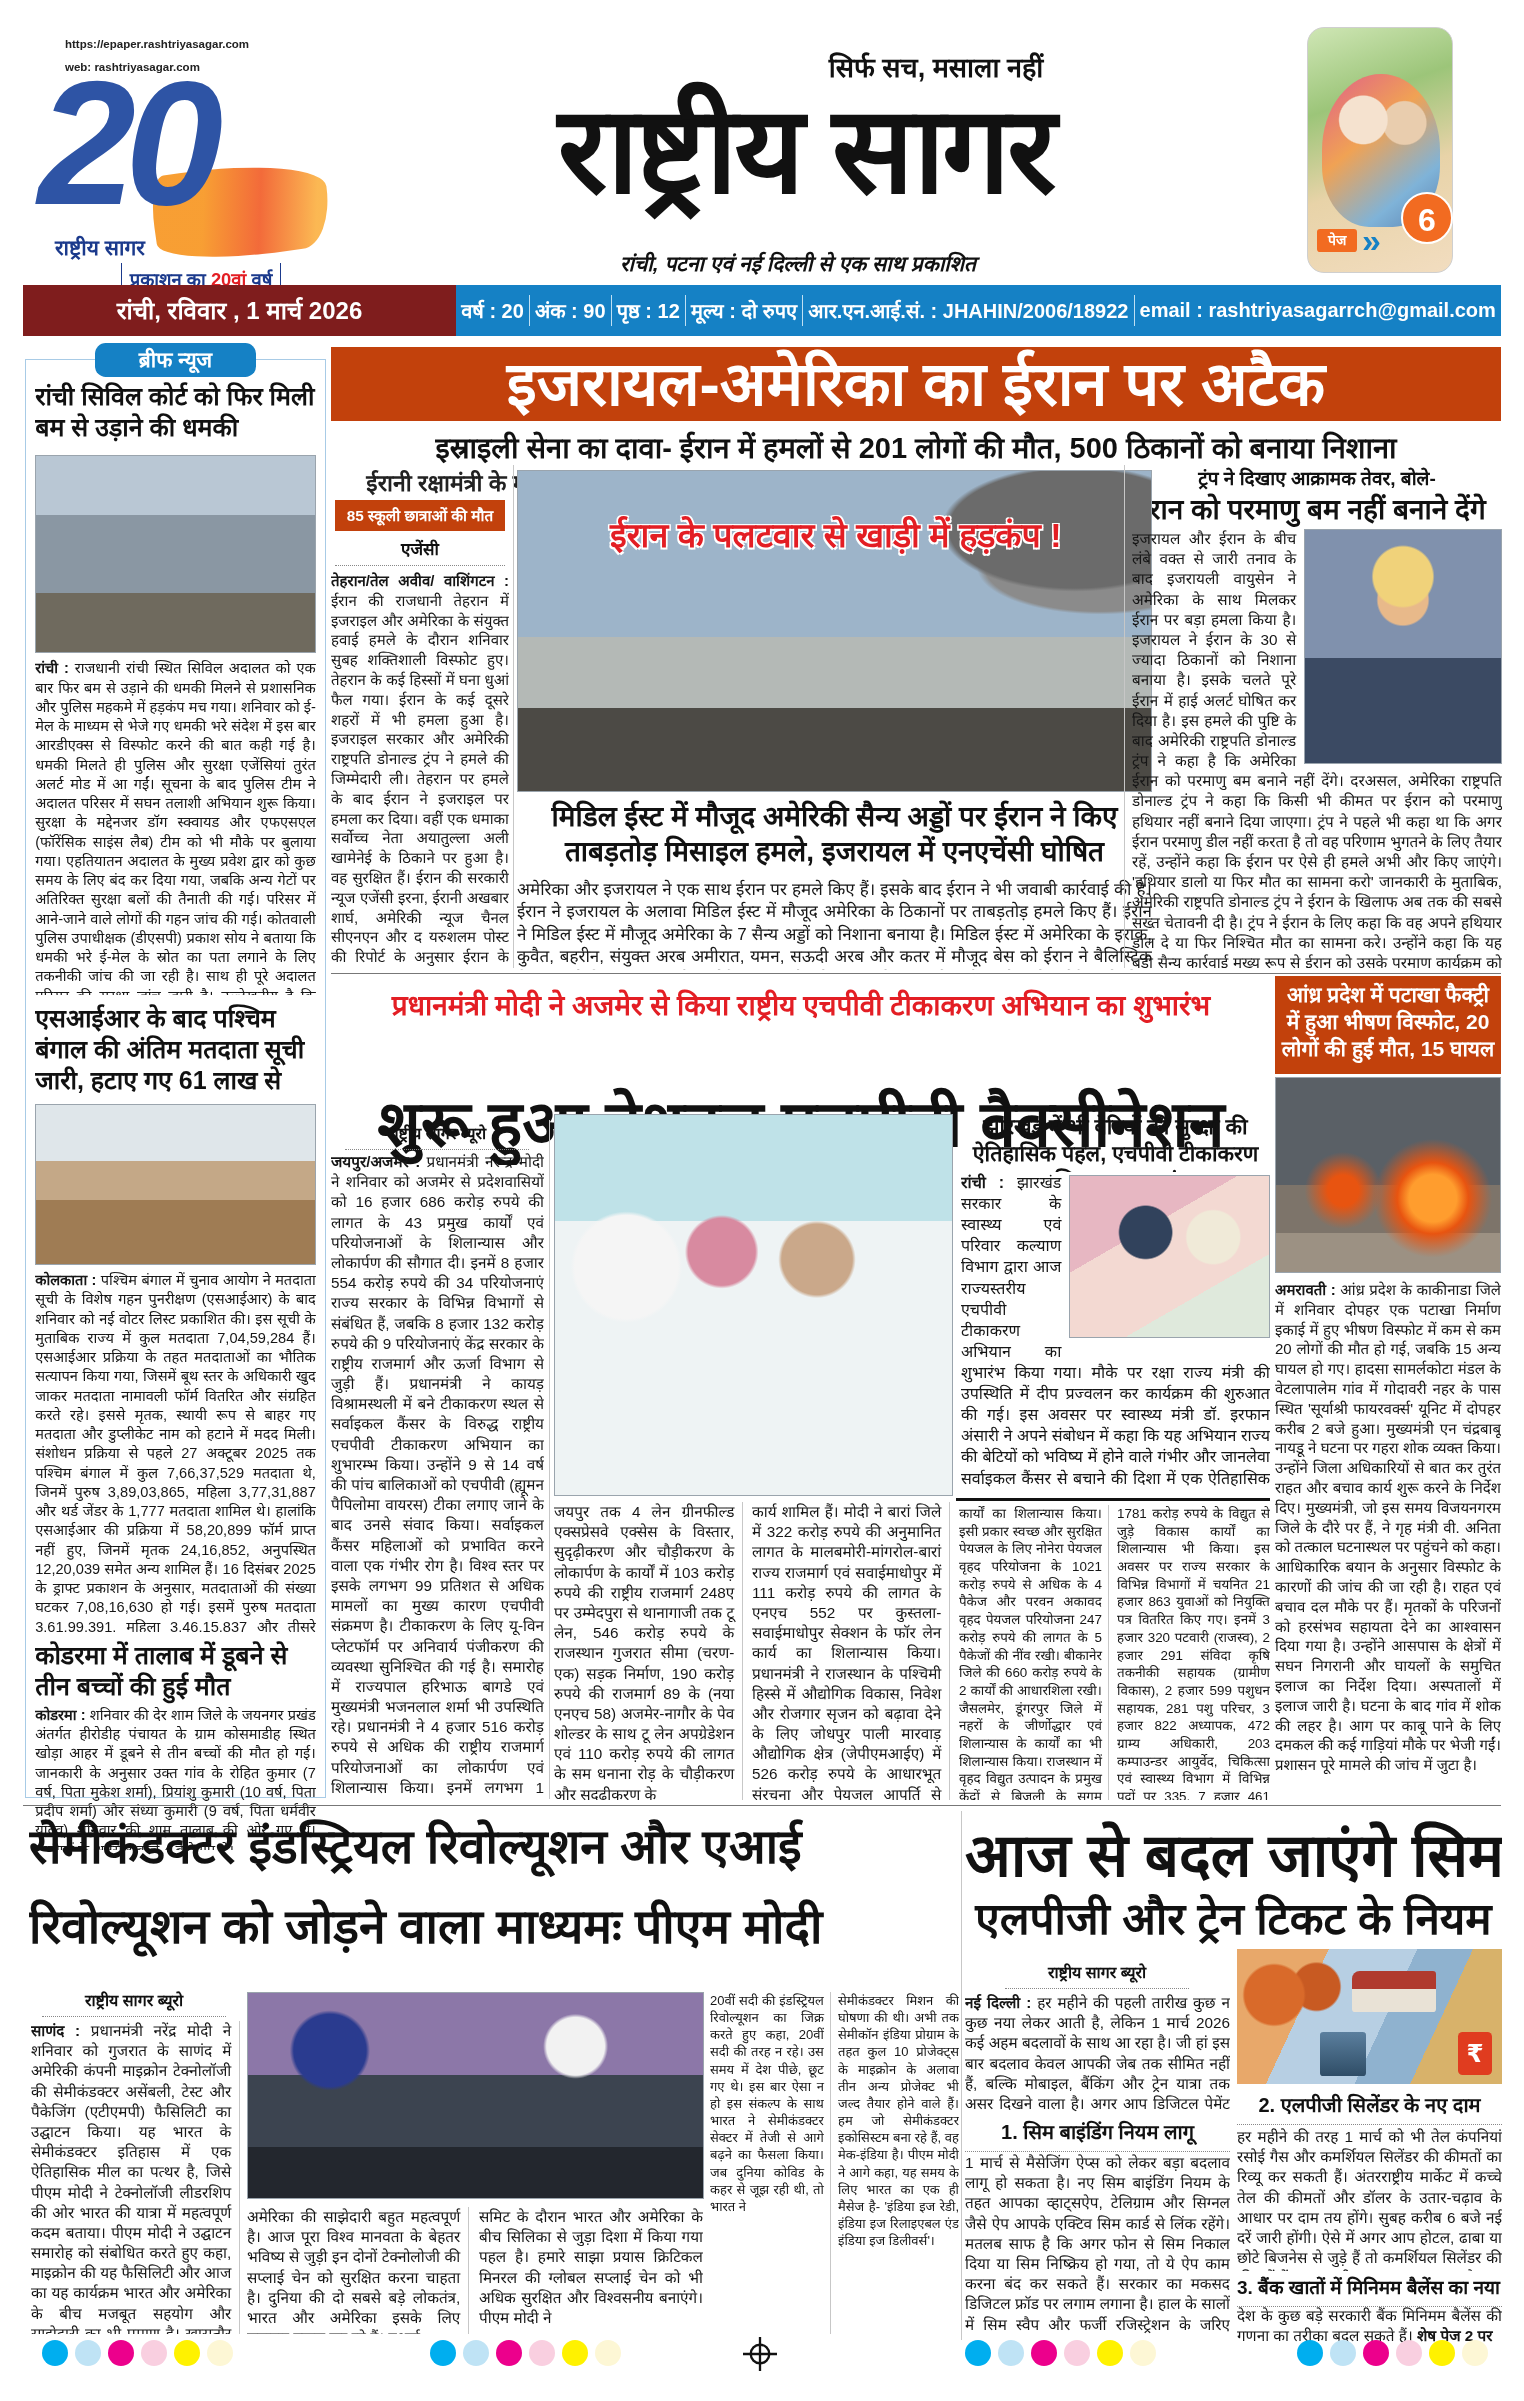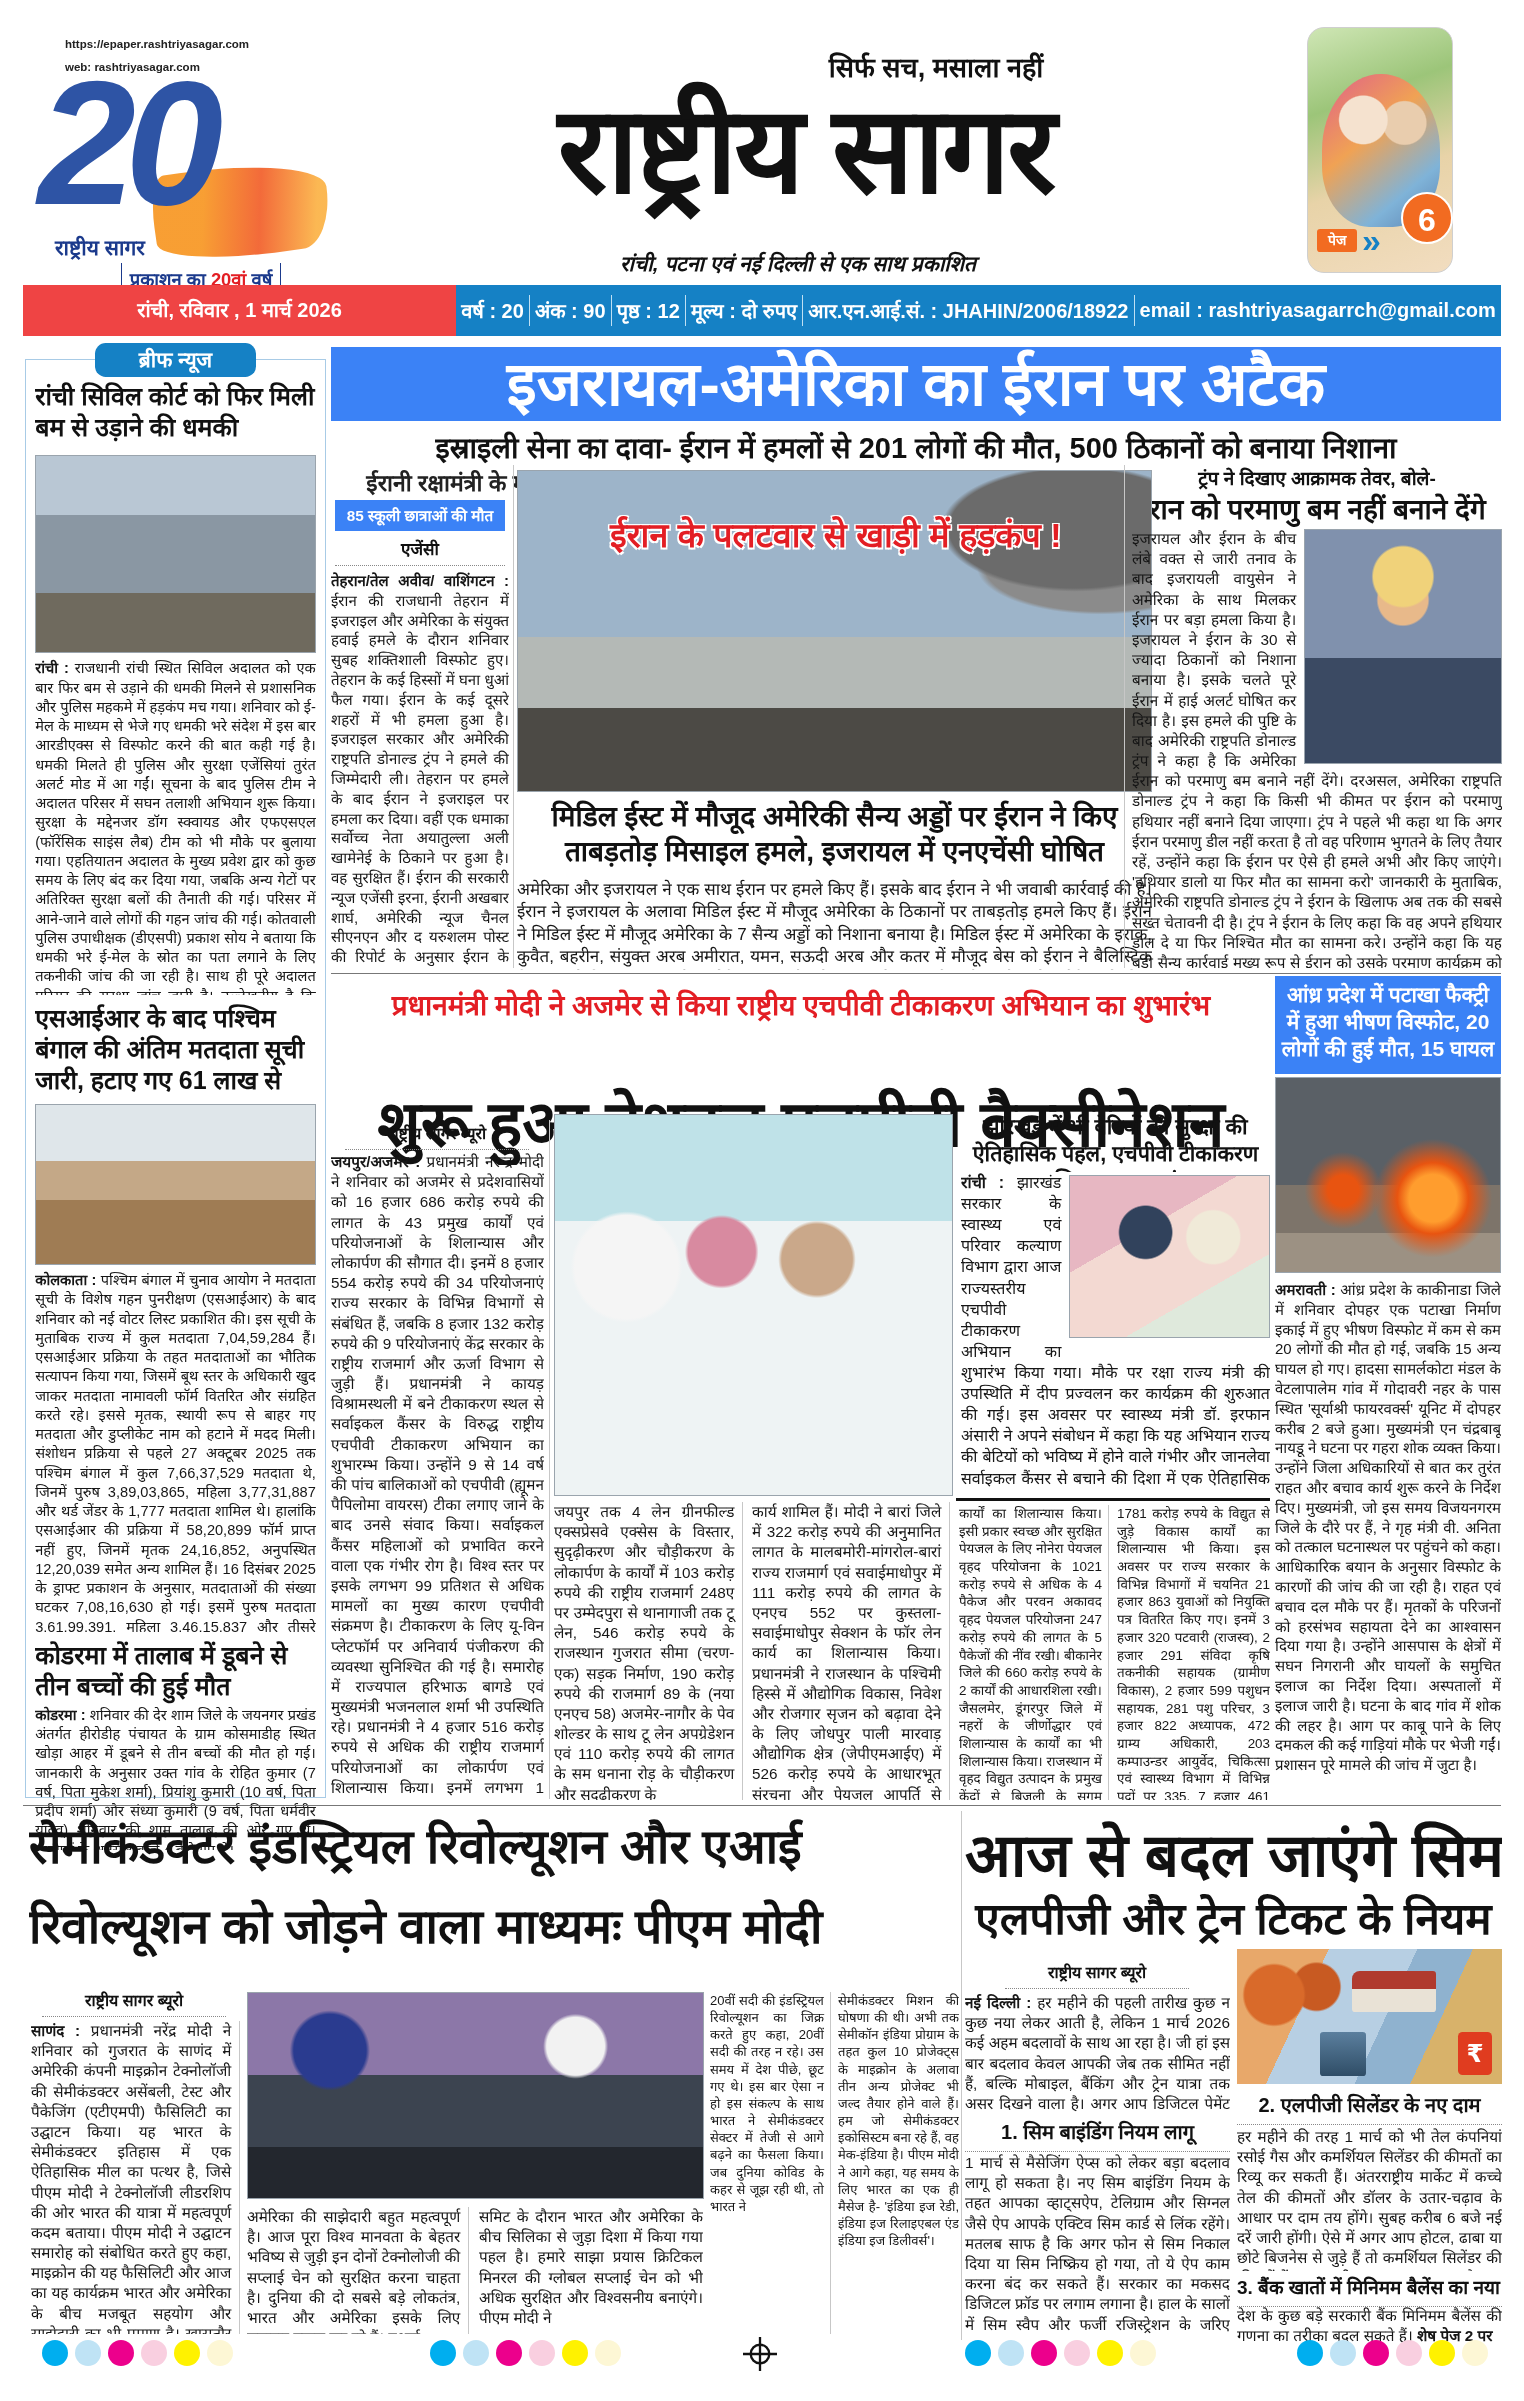--- a/index.html
+++ b/index.html
@@ -9,21 +9,21 @@
   .abs{position:absolute;}
   .j{text-align:justify;line-height:1.32;color:#161616;overflow:hidden;}
   .ctr{text-align:center;}
   .bold{font-weight:bold;}
   .photo{background:#cfd6dd;border:0.8px solid #9aa4ad;overflow:hidden;position:absolute;}
   .vrule{position:absolute;width:0.8px;background:#c7c7c7;}
   .hrule{position:absolute;height:0.8px;background:#9a9a9a;}
   .more{font-weight:bold;}
   .dot{display:inline-block;width:26px;height:26px;border-radius:50%;margin-right:7px;}
   .pill{background:#1581c5;color:#fff;border-radius:10.7px;}
-  .blackbox{background:#3b82f6;color:#fff;}
+  .blackbox{background:#c2410c;color:#fff;}
   .kicker-red{color:#e31e24;font-weight:bold;}
 </style>
 </head>
 <body>
 
 <div id="page">
 
   <div class="abs" style="left:65px;top:38px;width:353px;font-size:11.5px;font-weight:bold;color:#222;">https://epaper.rashtriyasagar.com</div>
   <div class="abs" style="left:65px;top:61px;width:353px;font-size:11.5px;font-weight:bold;color:#222;">web: rashtriyasagar.com</div>
 
@@ -46,21 +46,21 @@
 
   <div class="abs" style="left:1307px;top:27px;width:146px;height:246px;border-radius:17px;overflow:hidden;border:0.8px solid #cfcfcf;
               background:linear-gradient(160deg,#cfe6b5 0%,#9cc579 30%,#e8d3a8 60%,#f2ddc0 100%);">
     <div class="abs" style="left:14px;top:46px;width:118px;height:153px;border-radius:50% 50% 40% 40%;background:radial-gradient(circle at 35% 30%,#f5e2cf 0 18%,transparent 19%),radial-gradient(circle at 70% 32%,#e9cdae 0 16%,transparent 17%),linear-gradient(140deg,#e05f8a 0%,#f0a254 40%,#7fb3d8 75%,#5c82b0 100%);"></div>
     <div class="abs pill" style="left:9.2px;top:201px;width:40px;height:23px;font-size:14px;font-weight:bold;line-height:23px;text-align:center;background:#f26b21;border-radius:3.1px;">पेज</div>
     <div class="abs" style="left:54px;top:193px;font-size:34px;font-weight:900;color:#1581c5;">»</div>
   </div>
   <div class="abs ctr" style="left:1401px;top:192px;width:52px;height:52px;border-radius:50%;background:#f26b21;color:#fff;font-size:32px;font-weight:bold;line-height:52px;border:2.3px solid #fff;">6</div>
 
   <div class="abs" style="left:23px;top:285px;width:1478px;height:51px;display:flex;">
-    <div style="width:433px;background:#ef4444;color:#fff;font-size:20px;font-weight:bold;text-align:center;line-height:51px;">रांची, रविवार , 1 मार्च 2026</div>
+    <div style="width:433px;background:#7f1d1d;color:#fff;font-size:24px;font-weight:bold;text-align:center;line-height:51px;">रांची, रविवार , 1 मार्च 2026</div>
     <div style="flex:1;background:#1581c5;color:#fff;display:flex;align-items:center;justify-content:space-evenly;font-size:20px;font-weight:bold;">
       <span>वर्ष : 20</span>
         <span style="width:0.8px;height:31px;background:#bfe0f3;"></span>
       <span>अंक : 90</span>
         <span style="width:0.8px;height:31px;background:#bfe0f3;"></span>
       <span>पृष्ठ : 12</span>
         <span style="width:0.8px;height:31px;background:#bfe0f3;"></span>
       <span>मूल्य : दो रुपए</span>
         <span style="width:0.8px;height:31px;background:#bfe0f3;"></span>
       <span>आर.एन.आई.सं. : JHAHIN/2006/18922</span>

